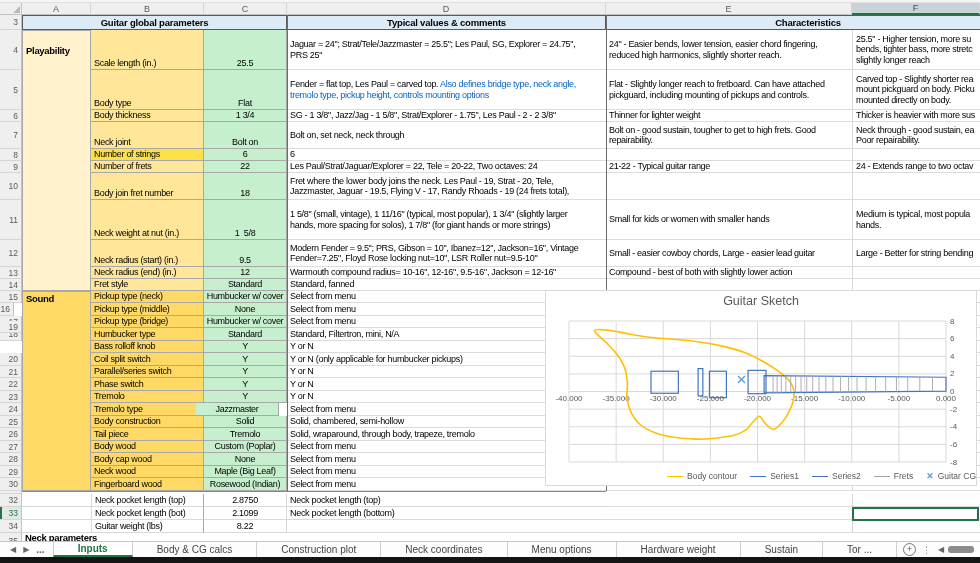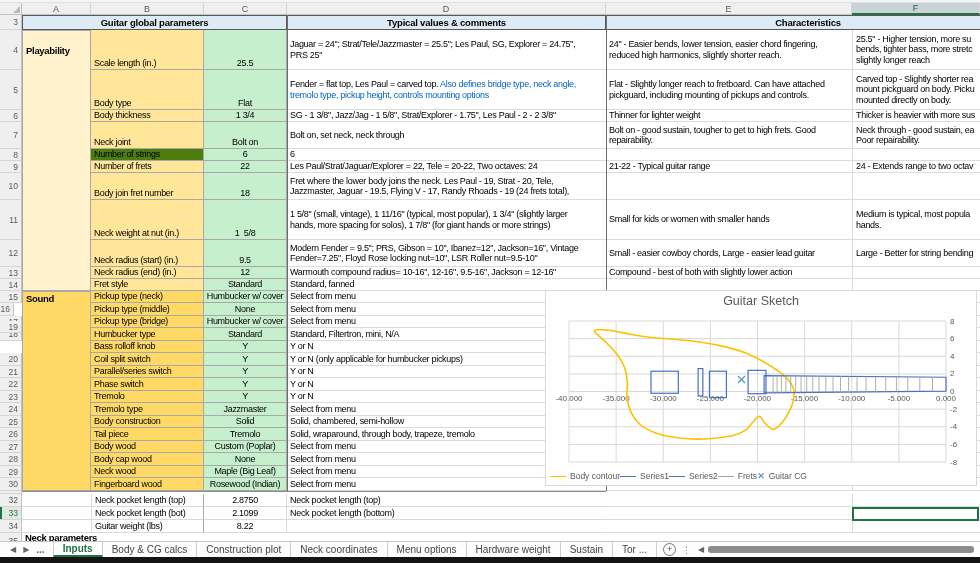--- a/index.html
+++ b/index.html
@@ -31,32 +31,32 @@
           font-weight:bold;font-size:9.5px;display:flex;align-items:center;justify-content:center;
           letter-spacing:-0.2px;}
   .ablock{position:absolute;box-sizing:border-box;border:1px solid #a8a8a8;font-weight:bold;
           font-size:9.5px;letter-spacing:-0.3px;padding-left:3px;}
   .vline{position:absolute;width:1px;background:#6d6d6d;}
   .hline{position:absolute;height:1px;background:#8a8a8a;}
   
   #chart{background:#fff;border:1px solid #d9d9d9;z-index:5;}
   #chart .ctitle{position:absolute;top:3px;left:0;right:0;text-align:center;
                  font-size:12.5px;color:#595959;letter-spacing:0;}
-  #legend{position:absolute;left:4px;right:0;bottom:4px;display:flex;justify-content:flex-start;
-          align-items:center;font-size:8.5px;color:#595959;}
+  #legend{position:absolute;left:4px;right:0;bottom:4px;display:flex;justify-content:flex-end;
+          gap:13px;align-items:center;font-size:8.5px;color:#595959;}
   #legend .li{display:flex;align-items:center;gap:4px;}
   #legend .sw{width:16px;height:0;border-top:1.6px solid;}
   #legend .xm{font-size:9px;font-weight:bold;}
   
   #selbox{border:2px solid #217346;background:transparent;z-index:4;}
   
   #tabbar{left:0;top:541px;width:980px;height:16px;background:#fdfdfd;border-top:1px solid #c6c6c6;
           display:flex;align-items:stretch;z-index:10;font-size:10px;color:#444;}
   #tabbar .nav{display:flex;align-items:center;gap:7px;padding:0 8px 0 10px;color:#666;font-size:8px;}
-  .tab{display:flex;align-items:center;padding:0 9px;border-right:1px solid #cfcfcf;cursor:default;}
+  .tab{display:flex;align-items:center;padding:0 24px;border-right:1px solid #cfcfcf;cursor:default;}
   .tab.active{font-weight:bold;color:#217346;border-bottom:2px solid #217346;background:#fff;
               border-left:1px solid #cfcfcf;}
   .addbtn{display:flex;align-items:center;justify-content:center;margin-left:6px;}
   .addbtn .circ{width:11px;height:11px;border:1px solid #777;border-radius:50%;font-size:9px;
                 line-height:10px;text-align:center;color:#555;}
   .dots{display:flex;align-items:center;padding:0 6px;color:#777;font-size:9px;letter-spacing:1px;}
   #hscroll{flex:1;display:flex;align-items:center;gap:4px;padding-right:6px;}
   #hscroll .thumb{height:7px;background:#8c8c8c;border-radius:3px;flex:1;}
   #blackstrip{left:0;top:557px;width:980px;height:6px;background:#141414;z-index:10;}
   #topstrip{left:0;top:0;width:980px;height:3px;background:#f5f5f5;border-bottom:1px solid #e0e0e0;}
@@ -138,21 +138,21 @@
     <div class="cell vc" style="left: 287px; top: 110px; width: 319px; height: 12px; border-bottom: 1px solid rgb(220, 220, 220);">SG - 1 3/8", Jazz/Jag - 1 5/8", Strat/Explorer - 1.75", Les Paul - 2 - 2 3/8"</div>
     <div class="cell vc" style="left: 606px; top: 110px; width: 246px; height: 12px; border-bottom: 1px solid rgb(220, 220, 220);">Thinner for lighter weight</div>
     <div class="cell vc" style="left: 852px; top: 110px; width: 128px; height: 12px; border-bottom: 1px solid rgb(220, 220, 220); border-left: 1px solid rgb(217, 217, 217);">Thicker is heavier with more sus</div>
     <div class="cell vb" style="left: 91px; top: 122px; width: 113px; height: 27px; background: rgb(255, 230, 153); border-right: 1px solid rgb(168, 168, 168); border-bottom: 1px solid rgb(168, 168, 168);">Neck joint</div>
     <div class="cell vb ctr" style="left: 204px; top: 122px; width: 83px; height: 27px; background: rgb(198, 239, 206); border-right: 1px solid rgb(168, 168, 168); border-bottom: 1px solid rgb(168, 168, 168);">Bolt on</div>
     <div class="cell vc" style="left: 287px; top: 122px; width: 319px; height: 27px; border-bottom: 1px solid rgb(220, 220, 220);">Bolt on, set neck, neck through</div>
     <div class="cell vc" style="left: 606px; top: 122px; width: 246px; height: 27px; border-bottom: 1px solid rgb(220, 220, 220);">Bolt on - good sustain, tougher to get to high frets. Good
 repairability.</div>
     <div class="cell vc" style="left: 852px; top: 122px; width: 128px; height: 27px; border-bottom: 1px solid rgb(220, 220, 220); border-left: 1px solid rgb(217, 217, 217);">Neck through - good sustain, ea
 Poor repairability.</div>
-    <div class="cell vb" style="left: 91px; top: 149px; width: 113px; height: 12px; background: #4d7c0f; border-right: 1px solid rgb(168, 168, 168); border-bottom: 1px solid rgb(168, 168, 168);">Number of strings</div>
+    <div class="cell vb" style="left: 91px; top: 149px; width: 113px; height: 12px; background: #fde047; border-right: 1px solid rgb(168, 168, 168); border-bottom: 1px solid rgb(168, 168, 168);">Number of strings</div>
     <div class="cell vb ctr" style="left: 204px; top: 149px; width: 83px; height: 12px; background: rgb(198, 239, 206); border-right: 1px solid rgb(168, 168, 168); border-bottom: 1px solid rgb(168, 168, 168);">6</div>
     <div class="cell vc" style="left: 287px; top: 149px; width: 319px; height: 12px; border-bottom: 1px solid rgb(220, 220, 220);">6</div>
     <div class="cell vc" style="left: 606px; top: 149px; width: 246px; height: 12px; border-bottom: 1px solid rgb(220, 220, 220);"></div>
     <div class="cell vc" style="left: 852px; top: 149px; width: 128px; height: 12px; border-bottom: 1px solid rgb(220, 220, 220); border-left: 1px solid rgb(217, 217, 217);"></div>
     <div class="cell vb" style="left: 91px; top: 161px; width: 113px; height: 12px; background: rgb(255, 230, 153); border-right: 1px solid rgb(168, 168, 168); border-bottom: 1px solid rgb(168, 168, 168);">Number of frets</div>
     <div class="cell vb ctr" style="left: 204px; top: 161px; width: 83px; height: 12px; background: rgb(198, 239, 206); border-right: 1px solid rgb(168, 168, 168); border-bottom: 1px solid rgb(168, 168, 168);">22</div>
     <div class="cell vc" style="left: 287px; top: 161px; width: 319px; height: 12px; border-bottom: 1px solid rgb(220, 220, 220);">Les Paul/Strat/Jaguar/Explorer = 22, Tele = 20-22, Two octaves: 24</div>
     <div class="cell vc" style="left: 606px; top: 161px; width: 246px; height: 12px; border-bottom: 1px solid rgb(220, 220, 220);">21-22 - Typical guitar range</div>
     <div class="cell vc" style="left: 852px; top: 161px; width: 128px; height: 12px; border-bottom: 1px solid rgb(220, 220, 220); border-left: 1px solid rgb(217, 217, 217);">24 - Extends range to two octav</div>
     <div class="cell vb" style="left: 91px; top: 173px; width: 113px; height: 27px; background: rgb(255, 230, 153); border-right: 1px solid rgb(168, 168, 168); border-bottom: 1px solid rgb(168, 168, 168);">Body join fret number</div>
@@ -223,21 +223,21 @@
     <div class="cell vb ctr" style="left: 204px; top: 378px; width: 83px; height: 13px; background: rgb(198, 239, 206); border-right: 1px solid rgb(168, 168, 168); border-bottom: 1px solid rgb(168, 168, 168);">Y</div>
     <div class="cell vc" style="left: 287px; top: 378px; width: 319px; height: 13px; border-bottom: 1px solid rgb(220, 220, 220);">Y or N</div>
     <div class="cell vc" style="left: 606px; top: 378px; width: 246px; height: 13px; border-bottom: 1px solid rgb(220, 220, 220);"></div>
     <div class="cell vc" style="left: 852px; top: 378px; width: 128px; height: 13px; border-bottom: 1px solid rgb(220, 220, 220); border-left: 1px solid rgb(217, 217, 217);"></div>
     <div class="cell vb" style="left: 91px; top: 391px; width: 113px; height: 12px; background: rgb(255, 217, 102); border-right: 1px solid rgb(168, 168, 168); border-bottom: 1px solid rgb(168, 168, 168);">Tremolo</div>
     <div class="cell vb ctr" style="left: 204px; top: 391px; width: 83px; height: 12px; background: rgb(198, 239, 206); border-right: 1px solid rgb(168, 168, 168); border-bottom: 1px solid rgb(168, 168, 168);">Y</div>
     <div class="cell vc" style="left: 287px; top: 391px; width: 319px; height: 12px; border-bottom: 1px solid rgb(220, 220, 220);">Y or N</div>
     <div class="cell vc" style="left: 606px; top: 391px; width: 246px; height: 12px; border-bottom: 1px solid rgb(220, 220, 220);"></div>
     <div class="cell vc" style="left: 852px; top: 391px; width: 128px; height: 12px; border-bottom: 1px solid rgb(220, 220, 220); border-left: 1px solid rgb(217, 217, 217);"></div>
     <div class="cell vb" style="left: 91px; top: 403px; width: 113px; height: 13px; background: rgb(255, 217, 102); border-right: 1px solid rgb(168, 168, 168); border-bottom: 1px solid rgb(168, 168, 168);">Tremolo type</div>
-    <div class="cell vb ctr" style="left: 204px; top: 403px; width: 83px; height: 13px; background: rgb(198, 239, 206); border-right: 1px solid rgb(168, 168, 168); border-bottom: 1px solid rgb(168, 168, 168); text-align: center;">Jazzmaster</div>
+    <div class="cell vb ctr" style="left: 196px; top: 403px; width: 83px; height: 13px; background: rgb(198, 239, 206); border-right: 1px solid rgb(168, 168, 168); border-bottom: 1px solid rgb(168, 168, 168); text-align: center;">Jazzmaster</div>
     <div class="cell vc" style="left: 287px; top: 403px; width: 319px; height: 13px; border-bottom: 1px solid rgb(220, 220, 220);">Select from menu</div>
     <div class="cell vc" style="left: 606px; top: 403px; width: 246px; height: 13px; border-bottom: 1px solid rgb(220, 220, 220);"></div>
     <div class="cell vc" style="left: 852px; top: 403px; width: 128px; height: 13px; border-bottom: 1px solid rgb(220, 220, 220); border-left: 1px solid rgb(217, 217, 217);"></div>
     <div class="cell vb" style="left: 91px; top: 416px; width: 113px; height: 12px; background: rgb(255, 217, 102); border-right: 1px solid rgb(168, 168, 168); border-bottom: 1px solid rgb(168, 168, 168);">Body construction</div>
     <div class="cell vb ctr" style="left: 204px; top: 416px; width: 83px; height: 12px; background: rgb(198, 239, 206); border-right: 1px solid rgb(168, 168, 168); border-bottom: 1px solid rgb(168, 168, 168);">Solid</div>
     <div class="cell vc" style="left: 287px; top: 416px; width: 319px; height: 12px; border-bottom: 1px solid rgb(220, 220, 220);">Solid, chambered, semi-hollow</div>
     <div class="cell vc" style="left: 606px; top: 416px; width: 246px; height: 12px; border-bottom: 1px solid rgb(220, 220, 220);"></div>
     <div class="cell vc" style="left: 852px; top: 416px; width: 128px; height: 12px; border-bottom: 1px solid rgb(220, 220, 220); border-left: 1px solid rgb(217, 217, 217);"></div>
     <div class="cell vb" style="left: 91px; top: 428px; width: 113px; height: 13px; background: rgb(255, 217, 102); border-right: 1px solid rgb(168, 168, 168); border-bottom: 1px solid rgb(168, 168, 168);">Tail piece</div>
     <div class="cell vb ctr" style="left: 204px; top: 428px; width: 83px; height: 13px; background: rgb(198, 239, 206); border-right: 1px solid rgb(168, 168, 168); border-bottom: 1px solid rgb(168, 168, 168);">Tremolo</div>

